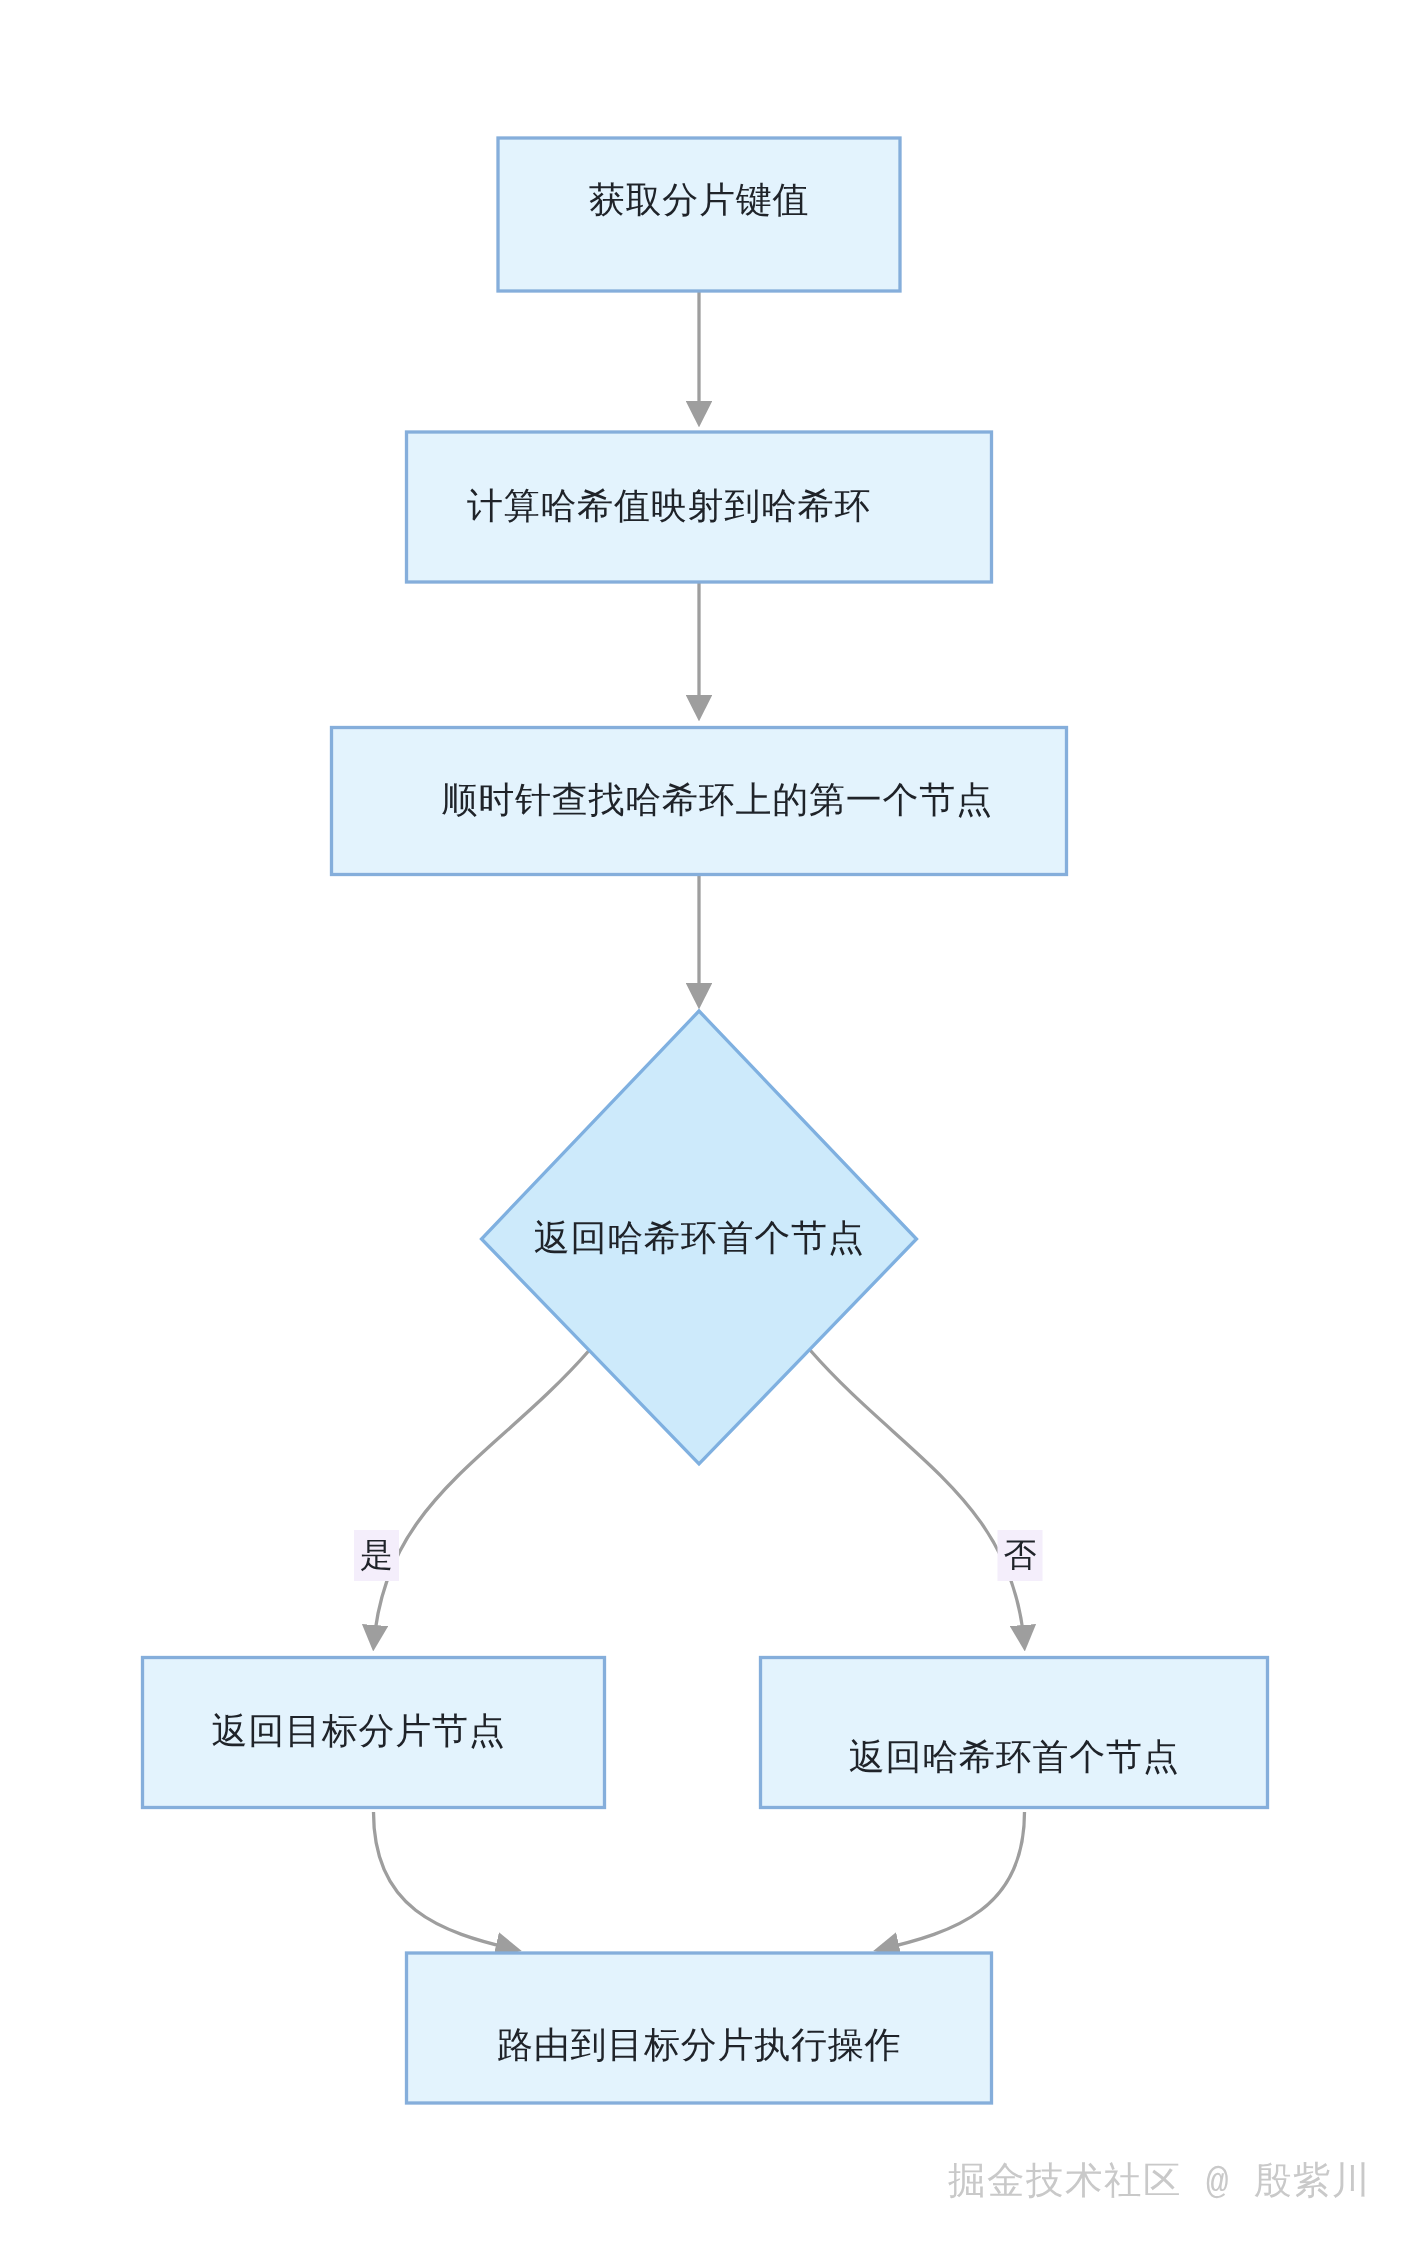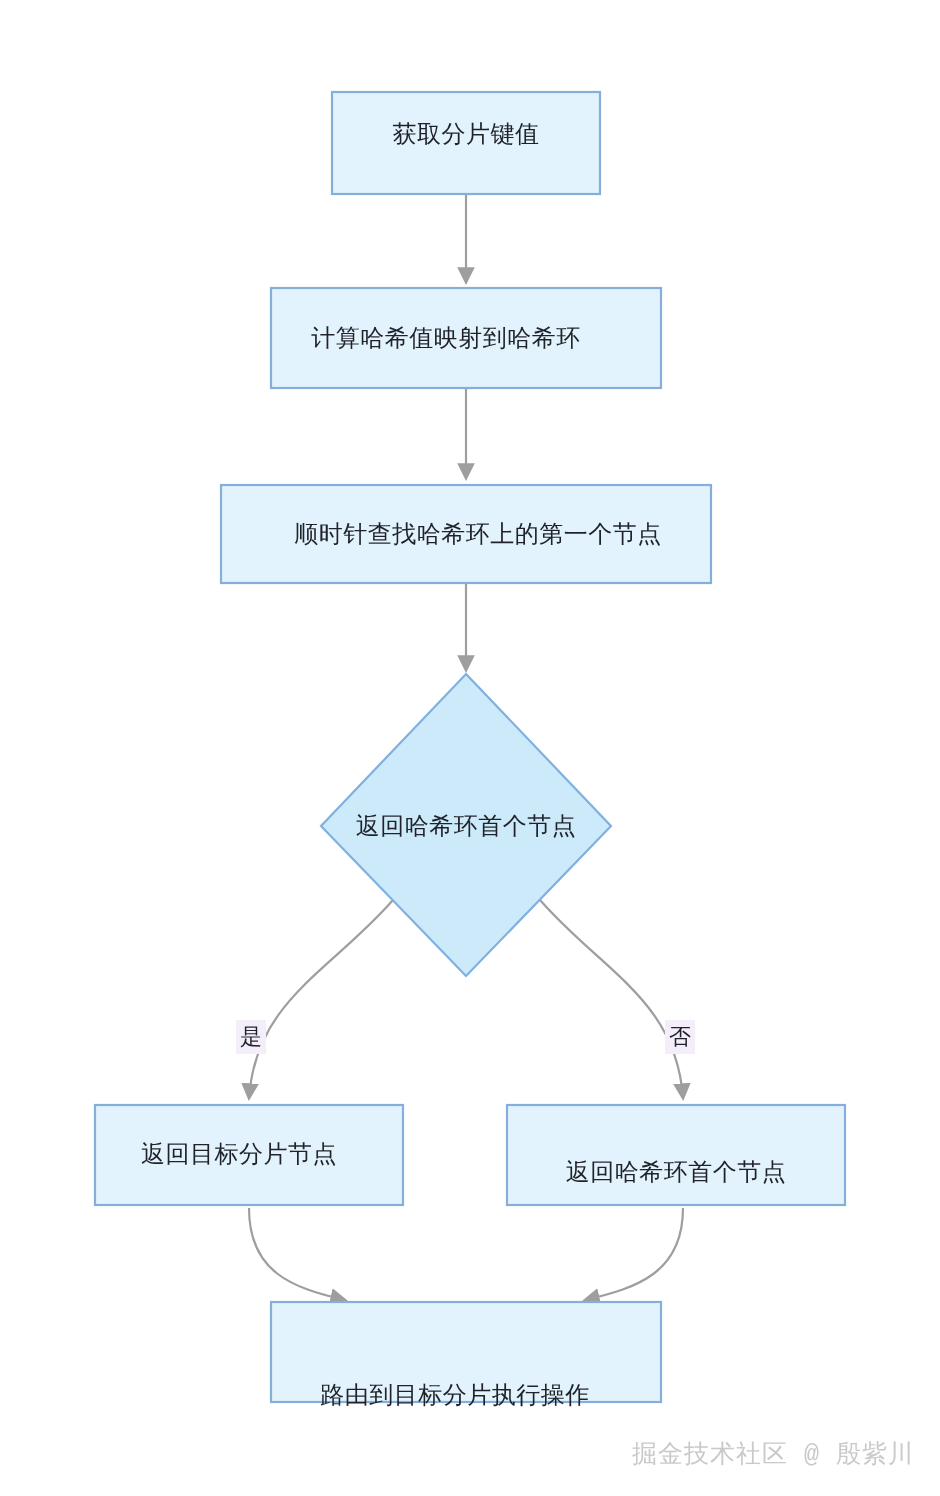--- a/index.html
+++ b/index.html
@@ -95,23 +95,23 @@
 </svg>
 
 <div class="node-label" style="left:332px; top:92px; width:268px; height:84px;">获取分片键值</div>
 
 <div class="node-label" style="left:271px; top:288px; width:350px; height:100px;">计算哈希值映射到哈希环</div>
 
 <div class="node-label" style="left:221px; top:485px; width:490px; height:98px;margin-left:12px;">顺时针查找哈希环上的第一个节点</div>
 
 <div class="node-label" style="left:321px; top:786px; width:290px; height:80px;">返回哈希环首个节点</div>
 
-<div class="node-label" style="left:95px; top:1105px; width:288px; height:100px;font-family:Liberation Serif, serif;">返回目标分片节点</div>
+<div class="node-label" style="left:95px; top:1105px; width:288px; height:100px;">返回目标分片节点</div>
 
 <div class="node-label" style="left:507px; top:1105px; width:338px; height:100px;margin-top:17px;">返回哈希环首个节点</div>
 
-<div class="node-label" style="left:260px; top:1302px; width:390px; height:124px;margin-top:31px;">路由到目标分片执行操作</div>
+<div class="node-label" style="left:271px; top:1302px; width:390px; height:124px;">路由到目标分片执行操作</div>
 
 <div class="edge-label" style="left:236px; top:1020px; width:26px; height:32px;">是</div>
 
 <div class="edge-label" style="left:665px; top:1020px; width:26px; height:32px;">否</div>
 
 <div class="watermark">掘金技术社区 @ 殷紫川</div>
 
 </body></html>

